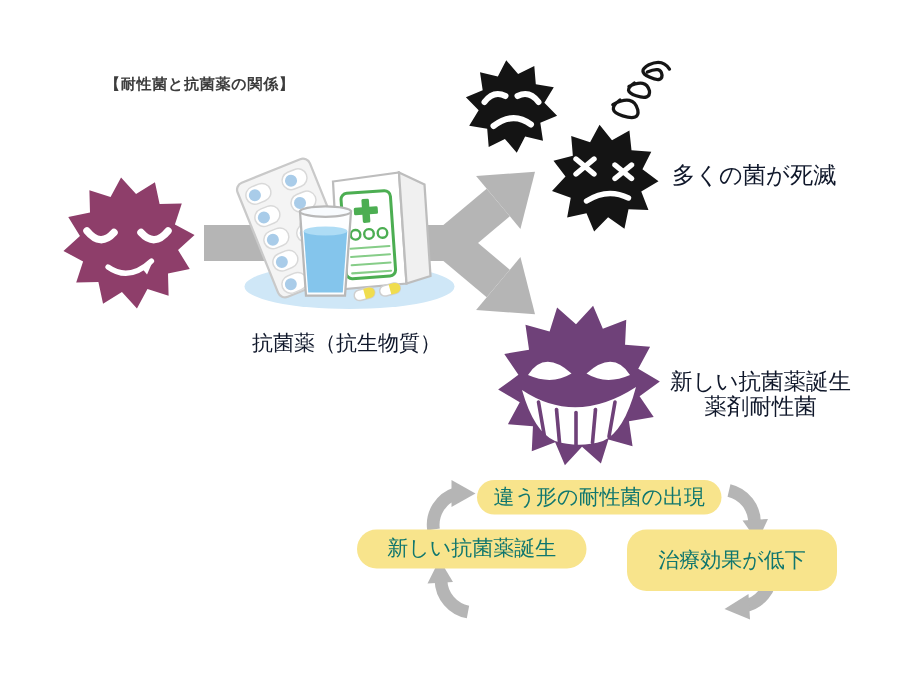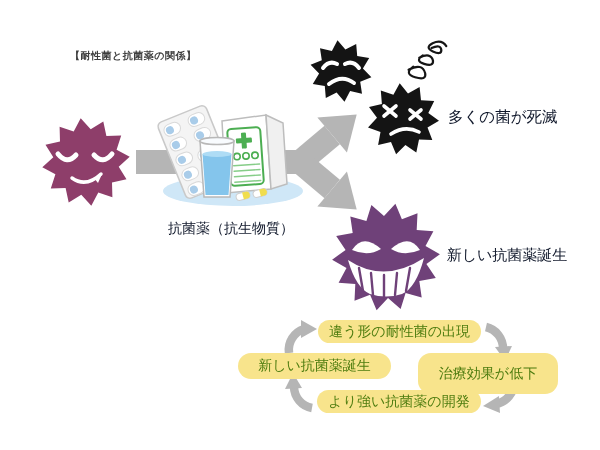--- a/index.html
+++ b/index.html
@@ -12,21 +12,21 @@
   .title {
     position:absolute; left:70px; top:49px; font-size:10px; color:#3d3d3d;
     font-weight:bold; letter-spacing:0.5px; white-space:nowrap;
   }
   .lbl-bad   { left:39px;  top:220px; width:116px; text-align:center; font-size:15.5px; }
   .lbl-med   { left:168px; top:220px; font-size:14px; }
   .lbl-dead  { left:448px; top:107px; font-size:15.5px; }
   .lbl-surv  { left:430px; top:246px; width:154px; text-align:center; white-space:normal; line-height:17px; font-size:15px; }
   .pill {
     position:absolute; border-radius:13px; display:flex; align-items:center;
-    justify-content:center; font-size:14px; color:#4d7c0f; white-space:nowrap;
+    justify-content:center; font-size:14px; color:#0f766e; white-space:nowrap;
   }
   .pill-top    { left:318px; top:320px; width:163px; height:23px; }
   .pill-right  { left:418px; top:353px; width:140px; height:41px; }
   .pill-bottom { left:317px; top:390px; width:164px; height:23px; }
   .pill-left   { left:238px; top:353px; width:153px; height:26px; }
 </style>
 </head>
 <body>
 
 <div class="canvas">
@@ -173,19 +173,19 @@
       </g>
     </g>
   </svg>
 
   <div class="title">【耐性菌と抗菌薬の関係】</div>
 
   <div class="lbl lbl-med">抗菌薬（抗生物質）</div>
   <div class="lbl lbl-dead">多くの菌が死滅</div>
   <div class="lbl lbl-surv">
     <div>新しい抗菌薬誕生</div>
+    <div>薬剤耐性菌</div>
   </div>
 
   <div class="pill pill-top" style="background: rgb(248, 228, 140);">違う形の耐性菌の出現</div>
   <div class="pill pill-right" style="background: rgb(248, 228, 140);">治療効果が低下</div>
-  <div class="pill pill-bottom" style="background: rgb(248, 228, 140);">より強い抗菌薬の開発</div>
   <div class="pill pill-left" style="background: rgb(248, 228, 140);">新しい抗菌薬誕生</div>
 </div>
 
 </body></html>

